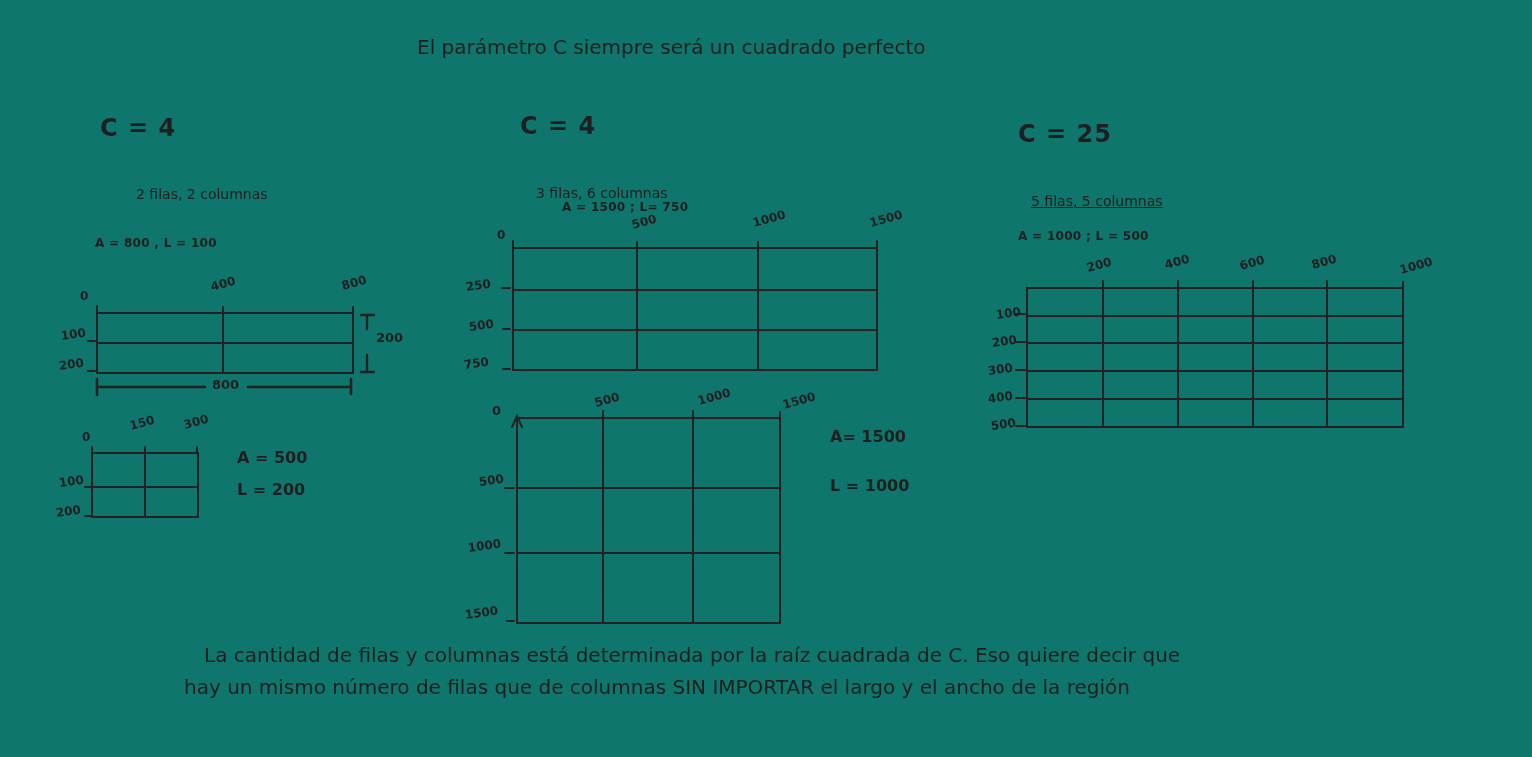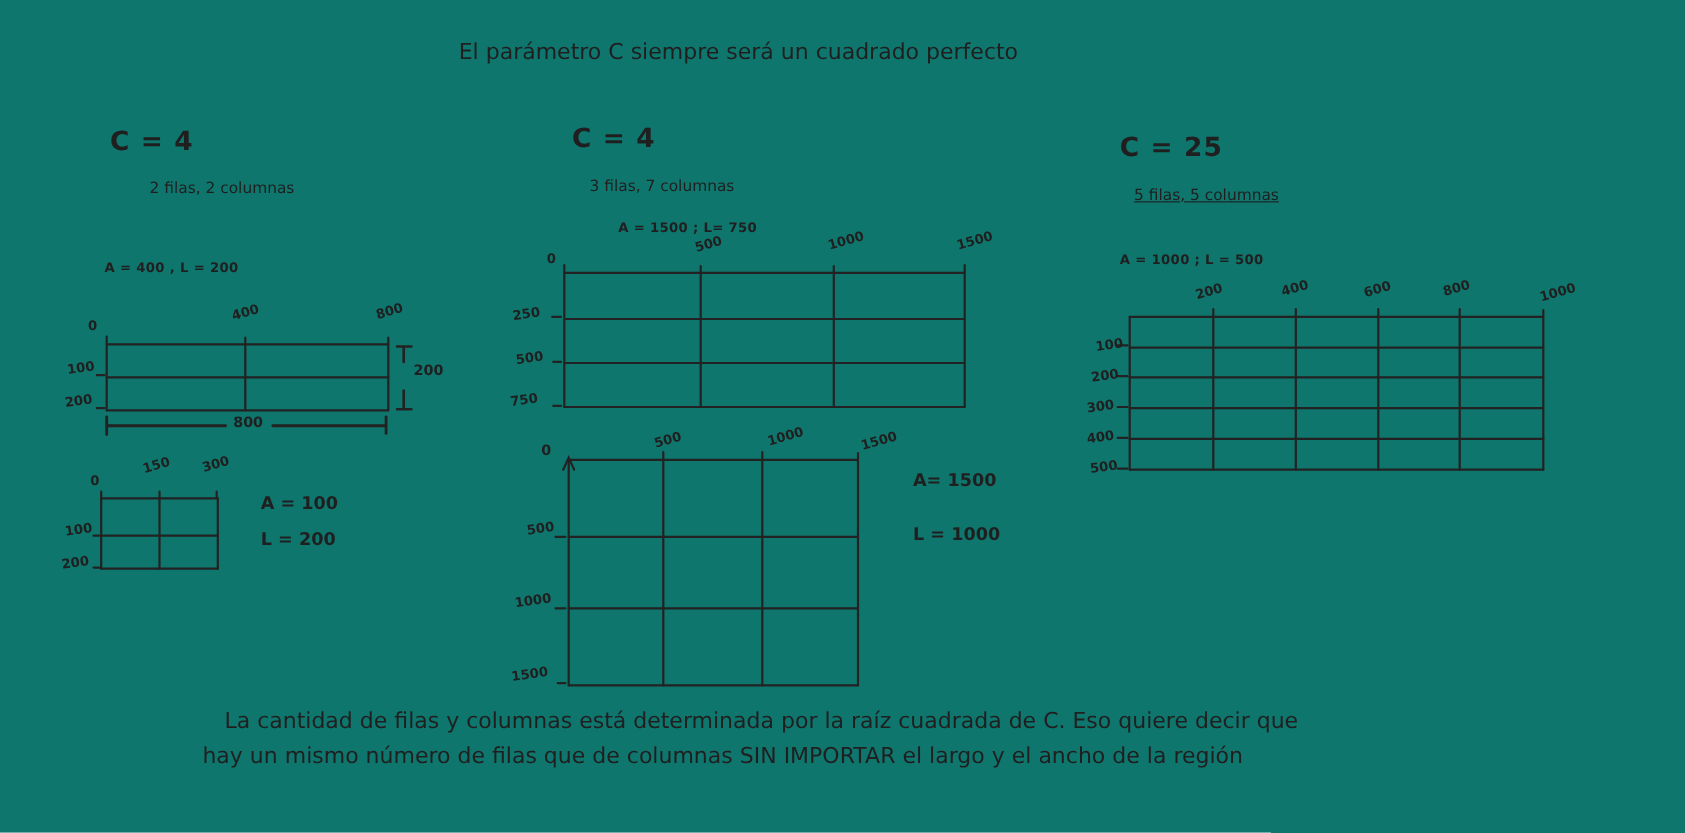--- a/index.html
+++ b/index.html
@@ -3,21 +3,21 @@
 <meta charset="utf-8">
 <style>
   html,body{margin:0;padding:0;background:#ffffff;}
   .canvas{
     position:relative;width:1532px;height:757px;background:#0f766e;
     font-family:"DejaVu Sans",sans-serif;color:#1f1f1f;overflow:hidden;
   }
   svg.strokes{position:absolute;left:0;top:0;pointer-events:none;}
   .t{position:absolute;white-space:nowrap;color:#1f1f1f;line-height:1.1;}
   .h1{font-size:24px;font-weight:600;letter-spacing:1px;}
-  .sub{font-size:14px;font-weight:500;}
+  .sub{font-size:14px;font-weight:500;margin-top:23px;}
   .param{font-size:12px;font-weight:700;letter-spacing:0.3px;}
   .note{font-size:16px;font-weight:700;}
   .ax{font-size:12px;font-weight:700;}
   .dim{font-size:13px;font-weight:700;}
   .big{font-size:20px;font-weight:500;}
   .tilt{transform:rotate(-16deg);transform-origin:left bottom;}
   .tilt2{transform:rotate(-8deg);transform-origin:left bottom;}
 </style>
 </head>
 <body>
@@ -64,40 +64,40 @@
       <path d="M1027,288 V427 M1103,288 V427 M1178,288 V427 M1253,288 V427 M1327,288 V427 M1403,288 V427"></path>
       <path d="M1103,281 V287 M1178,281 V287 M1253,281 V287 M1327,281 V287 M1403,282 V287"></path>
       <path d="M1016,314 H1025 M1016,342 H1025 M1016,370 H1025 M1016,398 H1025 M1016,426 H1025"></path>
     </g>
   </svg>
 
   <div class="t big" style="left:417px;top:36px;">El parámetro C siempre será un cuadrado perfecto</div>
 
   <div class="t h1" style="left:100px;top:115px;">C = 4</div>
   <div class="t sub" style="left:136px;top:164px;">2 filas, 2 columnas</div>
-  <div class="t param" style="left:95px;top:237px;">A = 400 ,   L = 200</div>
+  <div class="t param" style="left:95px;top:237px;">A = 800 ,   L = 100</div>
 
   <div class="t ax" style="left:80px;top:290px;">0</div>
   <div class="t ax tilt" style="left:213px;top:281px;">400</div>
   <div class="t ax tilt" style="left:344px;top:280px;">800</div>
   <div class="t ax tilt2" style="left:62px;top:330px;">100</div>
   <div class="t ax tilt2" style="left:60px;top:360px;">200</div>
   <div class="t dim" style="left:376px;top:331px;">200</div>
   <div class="t dim" style="left:212px;top:378px;">800</div>
 
   <div class="t ax" style="left:82px;top:431px;">0</div>
   <div class="t ax tilt" style="left:132px;top:420px;">150</div>
   <div class="t ax tilt" style="left:186px;top:419px;">300</div>
   <div class="t ax tilt2" style="left:60px;top:477px;">100</div>
   <div class="t ax tilt2" style="left:57px;top:507px;">200</div>
-  <div class="t note" style="left:237px;top:449px;">A = 100</div>
+  <div class="t note" style="left:237px;top:449px;">A = 500</div>
   <div class="t note" style="left:237px;top:481px;">L = 200</div>
 
   <div class="t h1" style="left:520px;top:113px;">C = 4</div>
-  <div class="t sub" style="left:536px;top:163px;">3 filas, 7 columnas</div>
+  <div class="t sub" style="left:536px;top:163px;">3 filas, 6 columnas</div>
   <div class="t param" style="left:562px;top:201px;">A = 1500 ;  L= 750</div>
 
   <div class="t ax" style="left:497px;top:229px;">0</div>
   <div class="t ax tilt" style="left:634px;top:219px;">500</div>
   <div class="t ax tilt" style="left:755px;top:217px;">1000</div>
   <div class="t ax tilt" style="left:872px;top:217px;">1500</div>
   <div class="t ax tilt2" style="left:467px;top:281px;">250</div>
   <div class="t ax tilt2" style="left:470px;top:321px;">500</div>
   <div class="t ax tilt2" style="left:465px;top:359px;">750</div>
 

